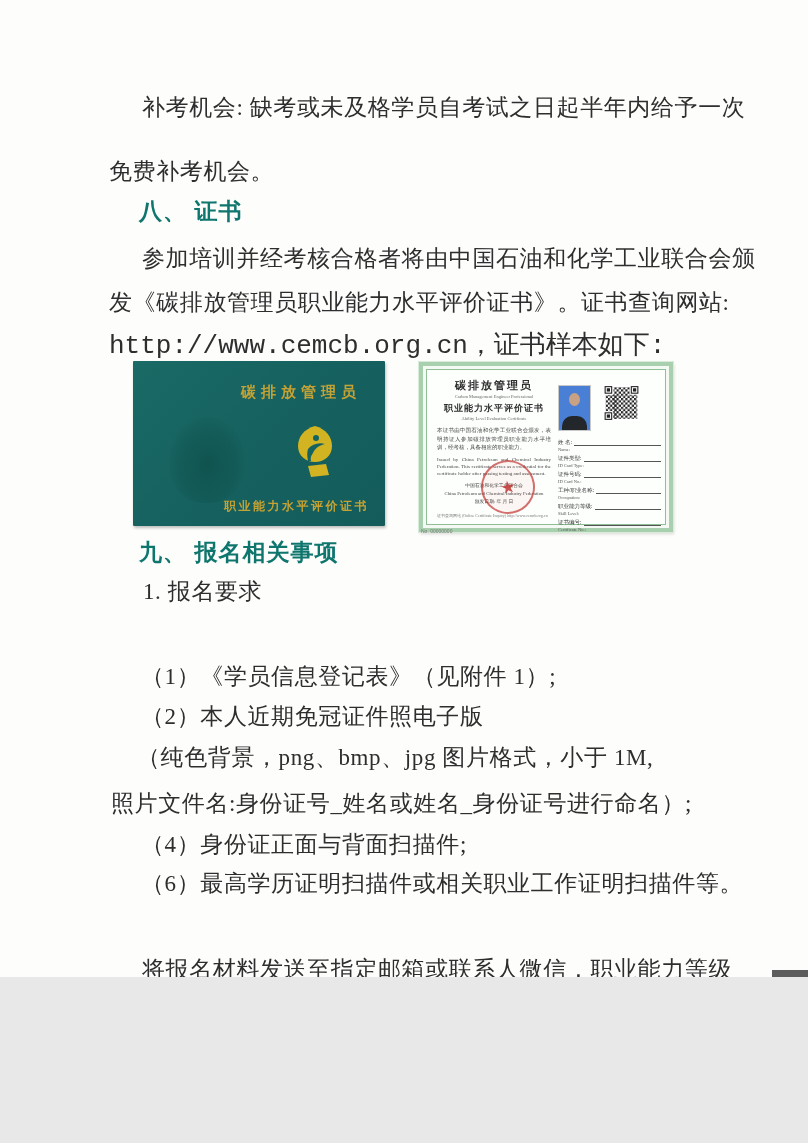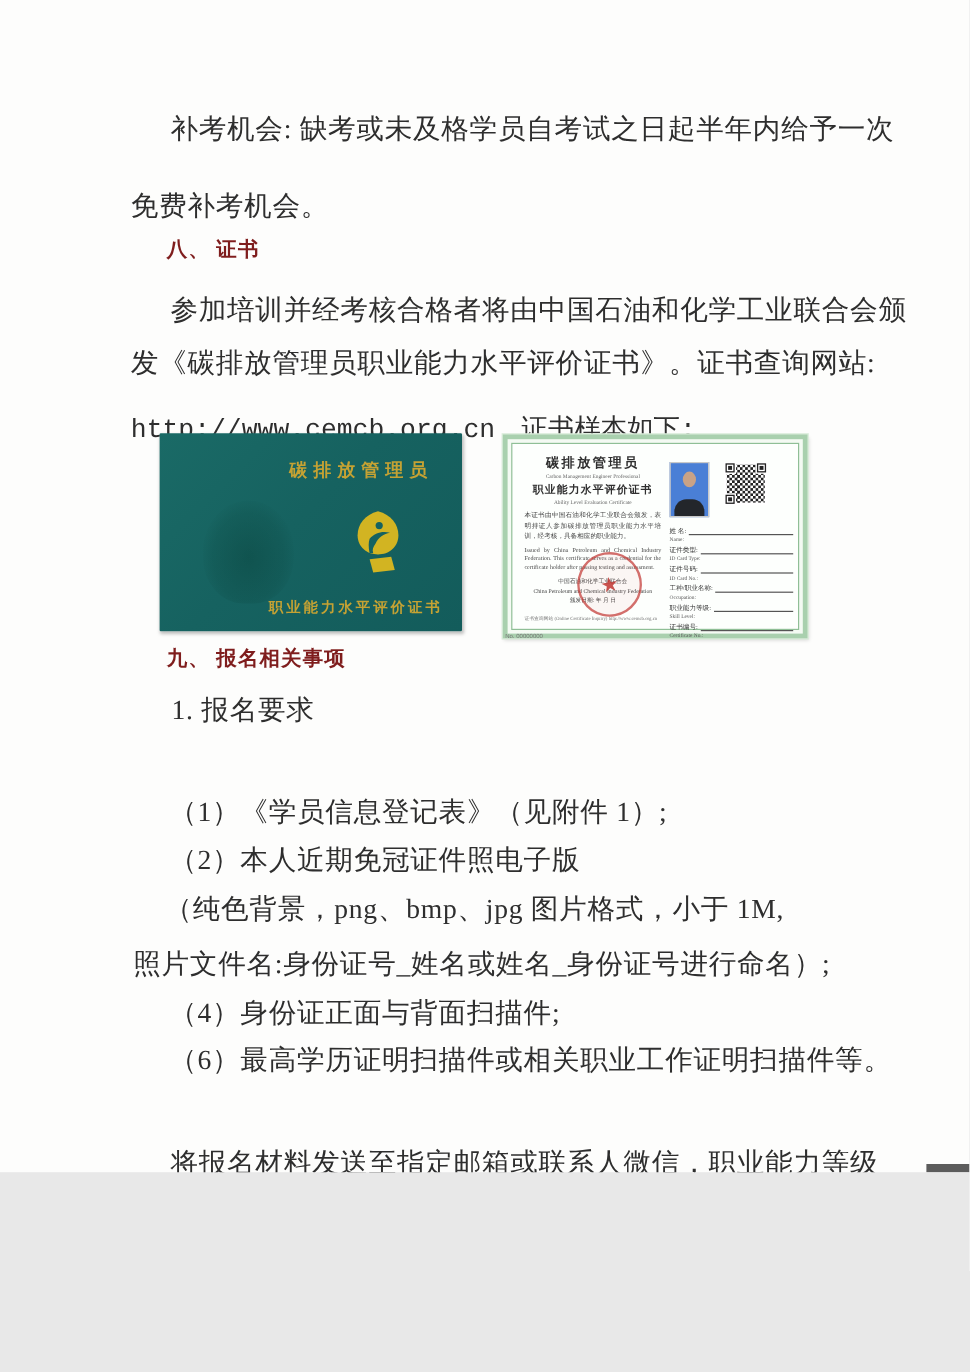--- a/index.html
+++ b/index.html
@@ -3,22 +3,22 @@
 <meta charset="utf-8">
 <style>
   html,body{margin:0;padding:0;background:#e8e8e8;}
   .page{
     position:relative;width:808px;height:977px;margin:0 auto;
     background:#fdfdfc;overflow:hidden;
     font-family:"Liberation Serif","DejaVu Serif",serif;
     color:#2e2e2e;
   }
   .line{position:absolute;font-size:23px;letter-spacing:0.6px;white-space:nowrap;}
-  .heading{position:absolute;font-family:Liberation Serif, serif;
-    font-weight:600;font-size:17px;letter-spacing:1px;color:#7f1d1d;white-space:nowrap;}
+  .heading{position:absolute;font-family:Liberation Sans, sans-serif;
+    font-weight:600;font-size:23px;letter-spacing:1px;color:#0f766e;white-space:nowrap;}
   .mono-mixed{font-family:"Liberation Mono","DejaVu Sans Mono",monospace;letter-spacing:0;}
   .page-num{position:absolute;font-size:15px;color:#8a8a8a;}
 
   
   .cover{position:absolute;left:133px;top:361px;width:252px;height:165px;
     background:linear-gradient(135deg,#1a6a66 0%,#166260 45%,#135c5b 100%);
     box-shadow:1px 2px 3px rgba(0,0,0,.25);border-radius:1px;}
   .cover-title{position:absolute;top:22px;right:24px;font-size:15px;font-weight:700;
     letter-spacing:5px;color:#c5a233;white-space:nowrap;}
   .cover-subtitle{position:absolute;bottom:11px;right:16px;font-size:12px;font-weight:700;
@@ -71,21 +71,21 @@
 
 <div class="page">
 
   <div class="line" style="top:92px;left:142px">补考机会: 缺考或未及格学员自考试之日起半年内给予一次</div>
   <div class="line" style="top:156px;left:109px">免费补考机会。</div>
 
   <div class="heading" style="top:196px;left:139px">八、 证书</div>
 
   <div class="line" style="top:243px;left:142px">参加培训并经考核合格者将由中国石油和化学工业联合会颁</div>
   <div class="line" style="top:287px;left:109px">发《碳排放管理员职业能力水平评价证书》。证书查询网站:</div>
-  <div class="line mono-mixed" style="top:342px;left:109px;font-size:22px">http://www.cemcb.org.cn，证书样本如下:</div>
+  <div class="line mono-mixed" style="top:327px;left:109px;font-size:26px">http://www.cemcb.org.cn，证书样本如下:</div>
 
   <div class="cover">
     <div class="cover-watermark"></div>
     <div class="cover-title">碳排放管理员</div>
     <svg class="cover-logo" width="40" height="54" viewBox="0 0 40 54">
       <path d="M20 1 C9 4 3 12 3 21 c0 10 8 16 17 16 s17-6 17-16 C37 12 31 4 20 1 Z" fill="#d2b422"></path>
       <circle cx="21" cy="13" r="3" fill="#156260"></circle>
       <path d="M13 24 C17 19 24 17 30 19 C25 20 20 23 18 28 C16 31 15 33 16 36 L13 36 C12 31 12 27 13 24 Z" fill="#156260"></path>
       <path d="M13 41 L31 39 L34 50 L16 52 Z" fill="#d2b422"></path>
     </svg>

